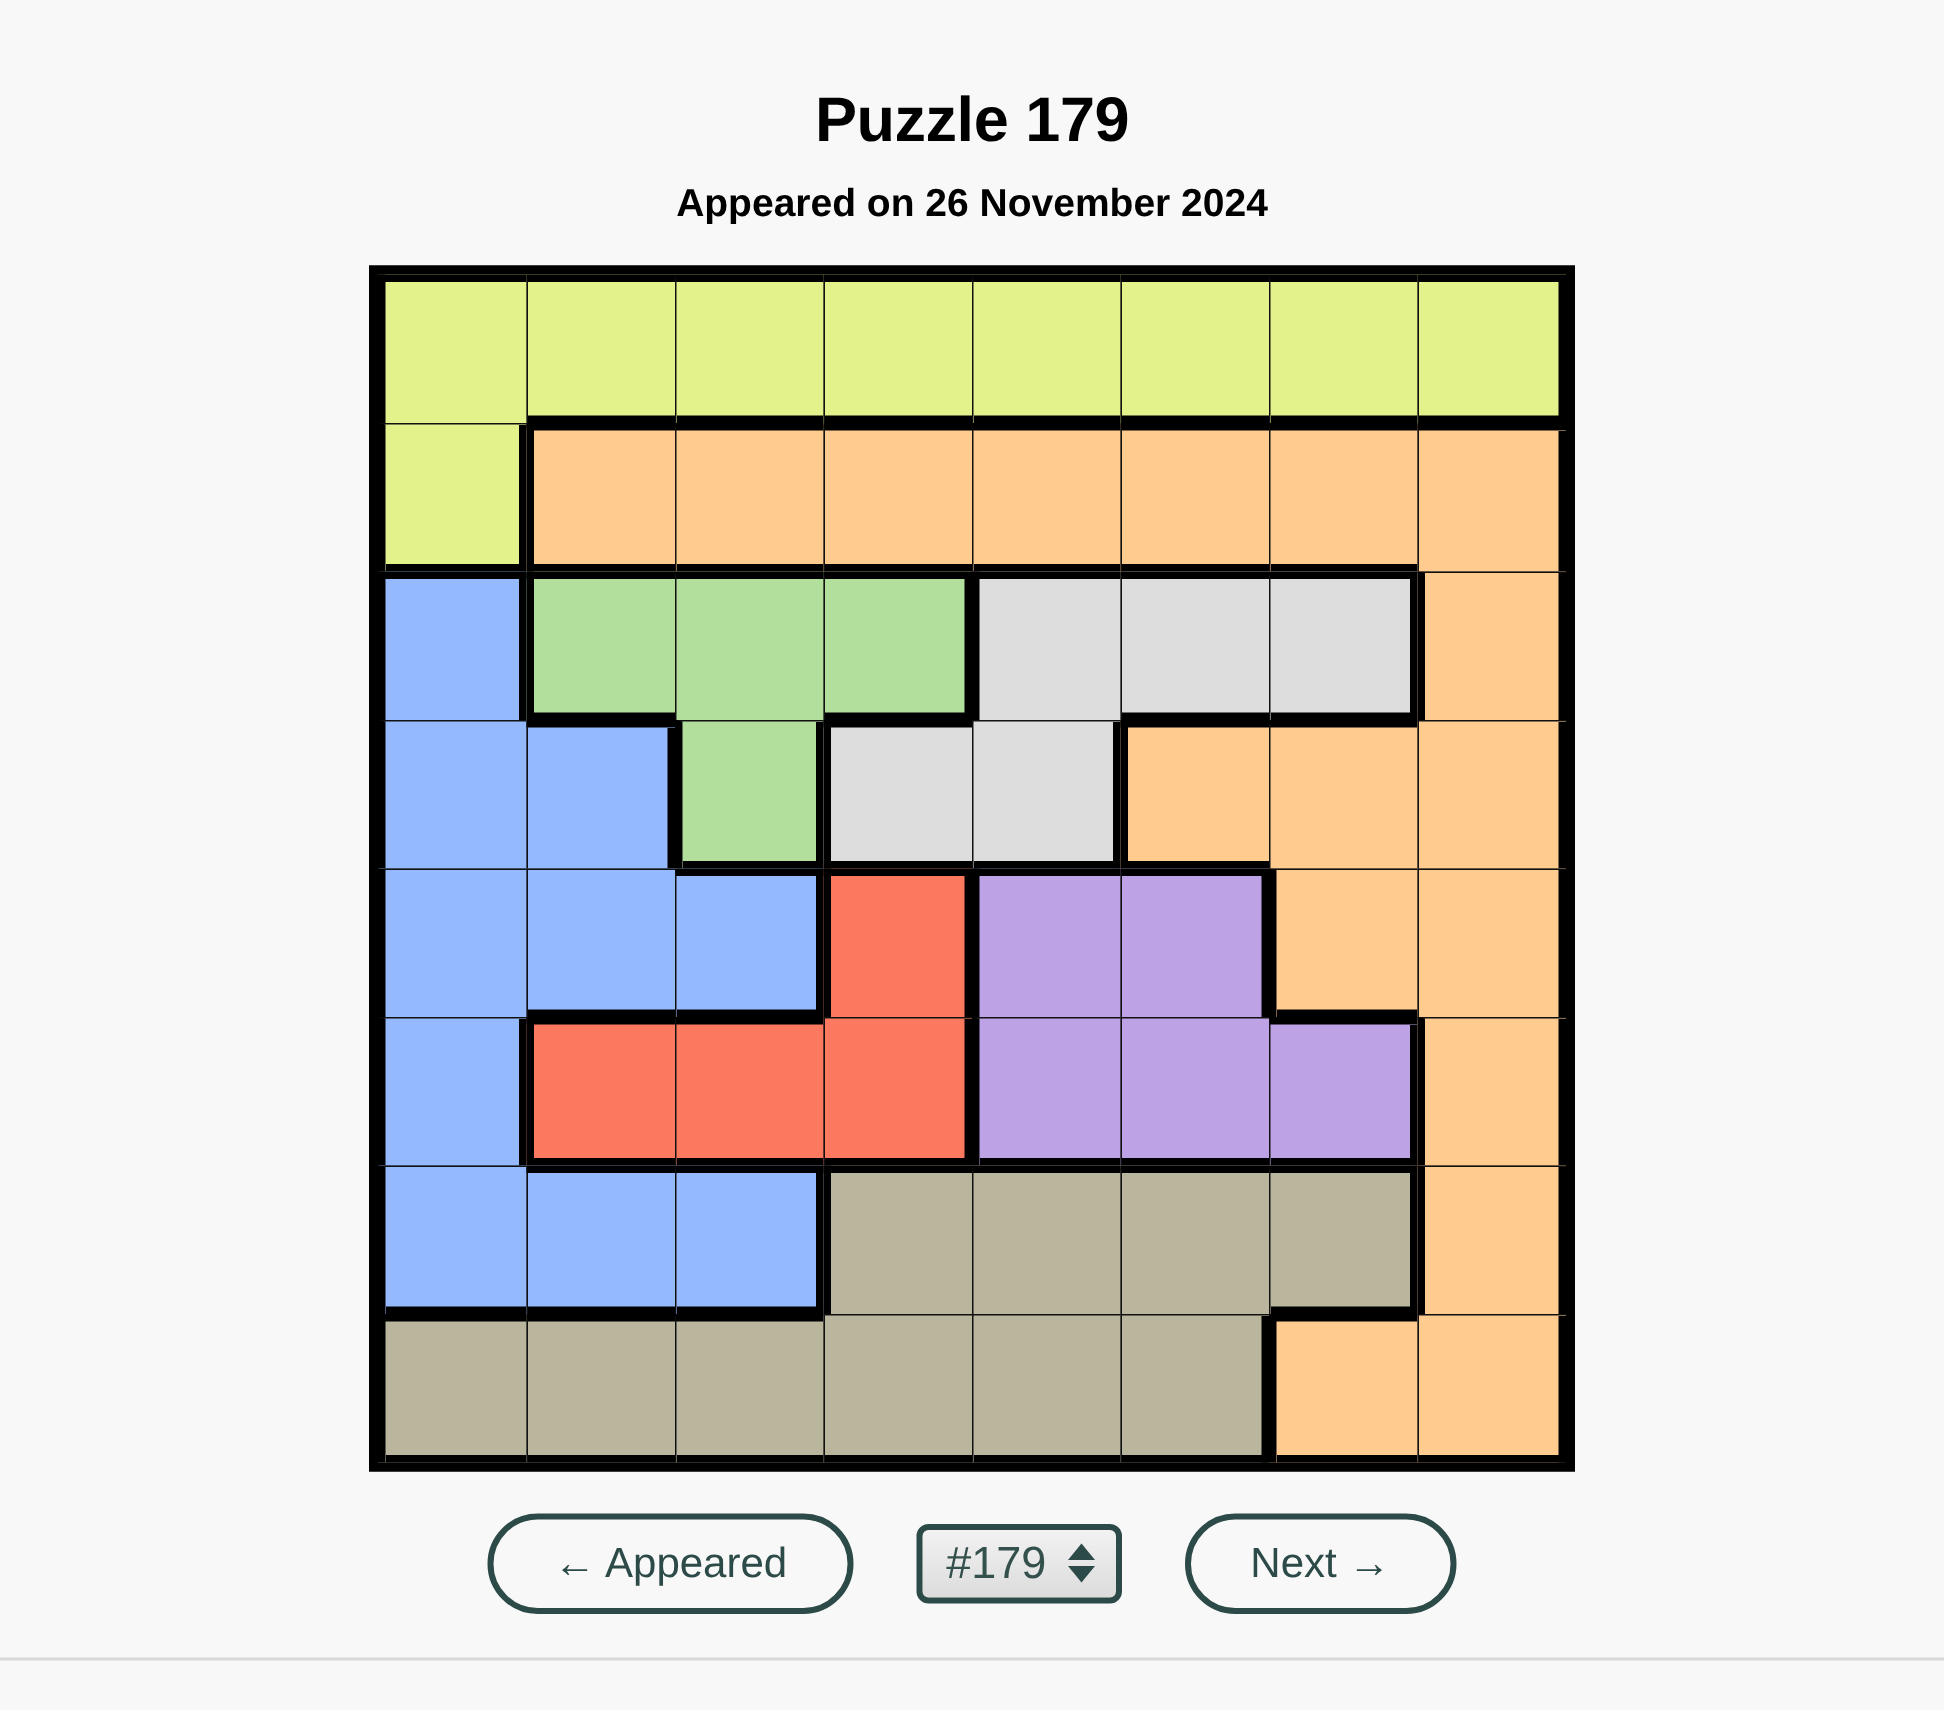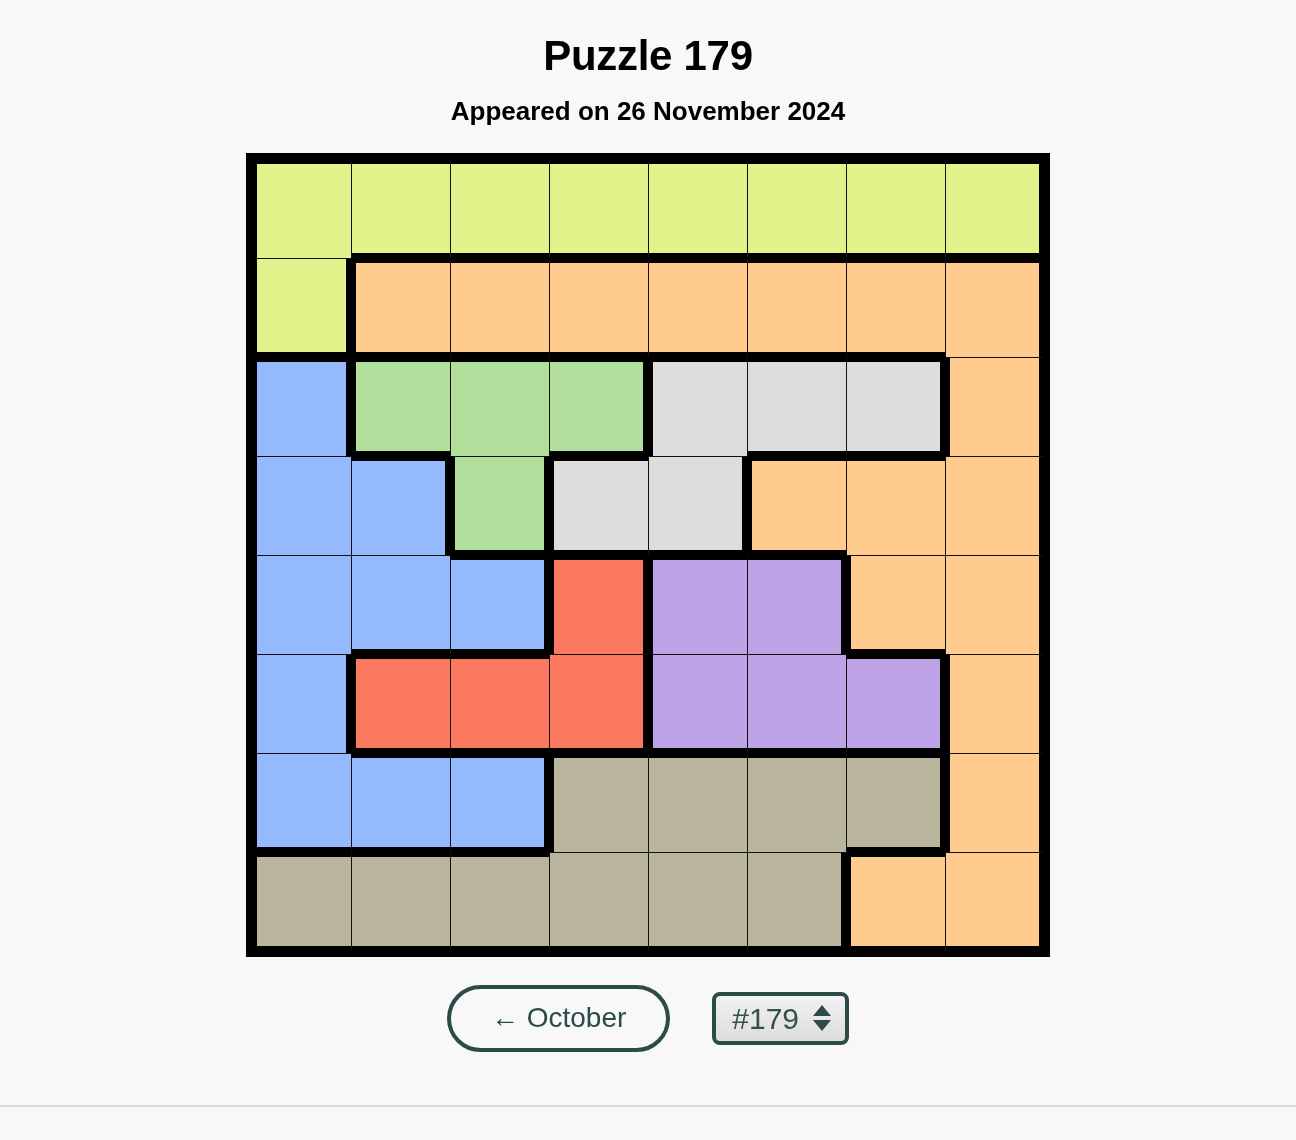--- a/index.html
+++ b/index.html
@@ -14,21 +14,21 @@
     overflow: hidden;
   }
   .page {
     position: relative;
     width: 1296px;
     height: 1140px;
     box-sizing: border-box;
   }
   .page-title {
     margin: 0;
-    padding-top: 32px;
+    padding-top: 56px;
     text-align: center;
     font-size: 42px;
     font-weight: bold;
     color: #000000;
     letter-spacing: -0.3px;
   }
   .page-subtitle {
     margin: 0;
     padding-top: 16px;
     text-align: center;
@@ -201,26 +201,27 @@
         <div class="cell bt bb" style="background: rgb(186, 182, 158);"></div>
         <div class="cell bb" style="background: rgb(186, 182, 158);"></div>
         <div class="cell bb" style="background: rgb(186, 182, 158);"></div>
         <div class="cell bb br" style="background: rgb(186, 182, 158);"></div>
         <div class="cell bt bl bb" style="background: rgb(255, 203, 142);"></div>
         <div class="cell bb br" style="background: rgb(255, 203, 142);"></div>
       </div>
   </div>
 
   <div class="controls">
-    <button class="nav-btn">← October</button>
+    <button class="nav-btn">← Appeared</button>
 
     <div class="spinner">
       <span class="spinner-value">#179</span>
       <span class="spinner-arrows">
         <span class="arrow-up"></span>
         <span class="arrow-down"></span>
       </span>
     </div>
 
+    <button class="nav-btn">Next →</button>
   </div>
 
   <div class="bottom-divider"></div>
 </div>
 
 </body></html>

